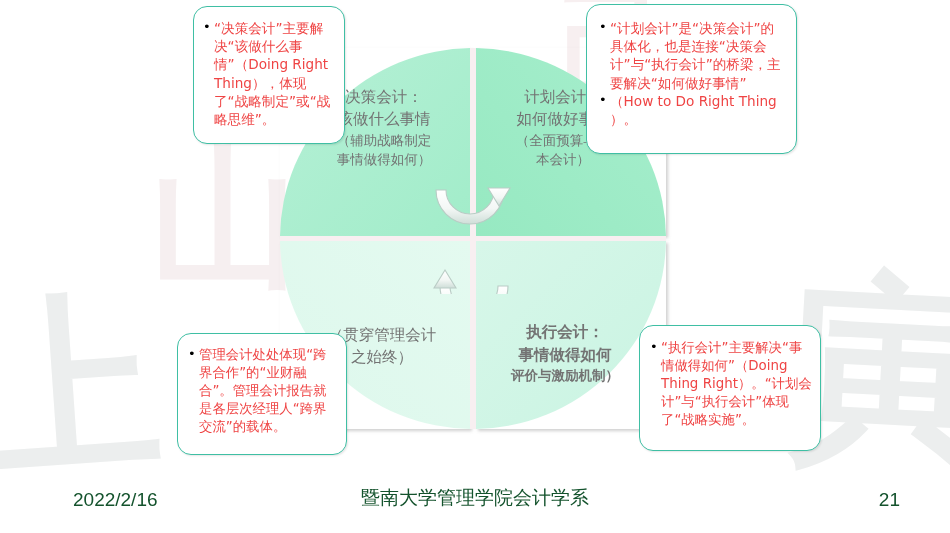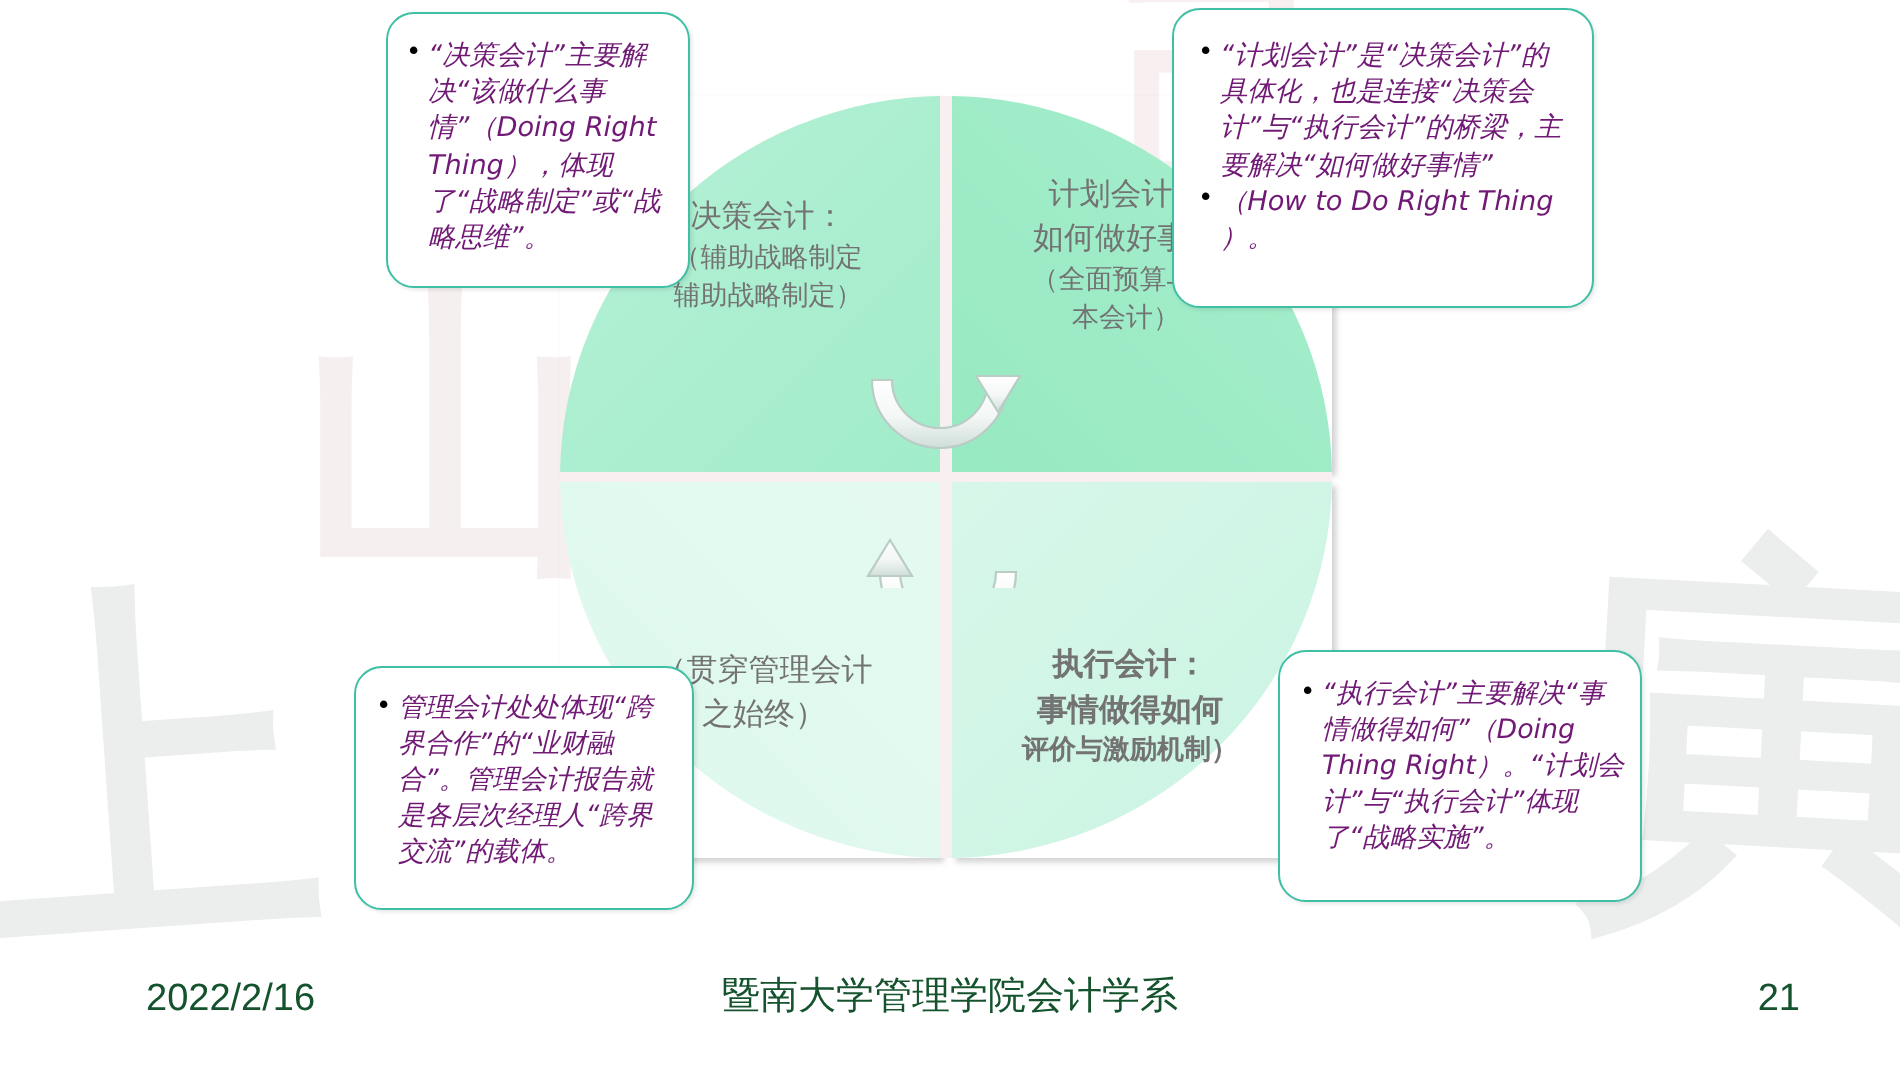--- a/index.html
+++ b/index.html
@@ -129,24 +129,23 @@
     pointer-events: none;
   }
 
   
   .callout {
     position: absolute;
     box-sizing: border-box;
     background: #ffffff;
     border: 1.6px solid #3fbfa4;
     border-radius: 14px;
-    color: #701a75;
+    color: #ef4444;
     z-index: 8;
     box-shadow: 1px 1px 2px rgba(0,0,0,0.10);
-    font-style: italic;
   }
   .callout ul {
     margin: 0;
     padding: 0;
     list-style: none;
   }
   .callout li {
     position: relative;
     padding-left: 11px;
     margin: 0;
@@ -210,22 +209,23 @@
 
   <div id="circle-wrap">
 
     <div class="cross-v"></div>
     <div class="cross-h"></div>
 
     <div class="quad q-tl">
       <div class="quad-inner"></div>
       <div class="quad-text">
         <div class="qt-line">决策会计：</div>
+        <div class="qt-line">该做什么事情</div>
         <div class="qt-small">（辅助战略制定</div>
-        <div class="qt-small">辅助战略制定）</div>
+        <div class="qt-small">事情做得如何）</div>
       </div>
     </div>
 
     <div class="quad q-tr">
       <div class="quad-inner"></div>
       <div class="quad-text">
         <div class="qt-line">计划会计：</div>
         <div class="qt-line">如何做好事情</div>
         <div class="qt-small">（全面预算与成</div>
         <div class="qt-small">本会计）</div>

